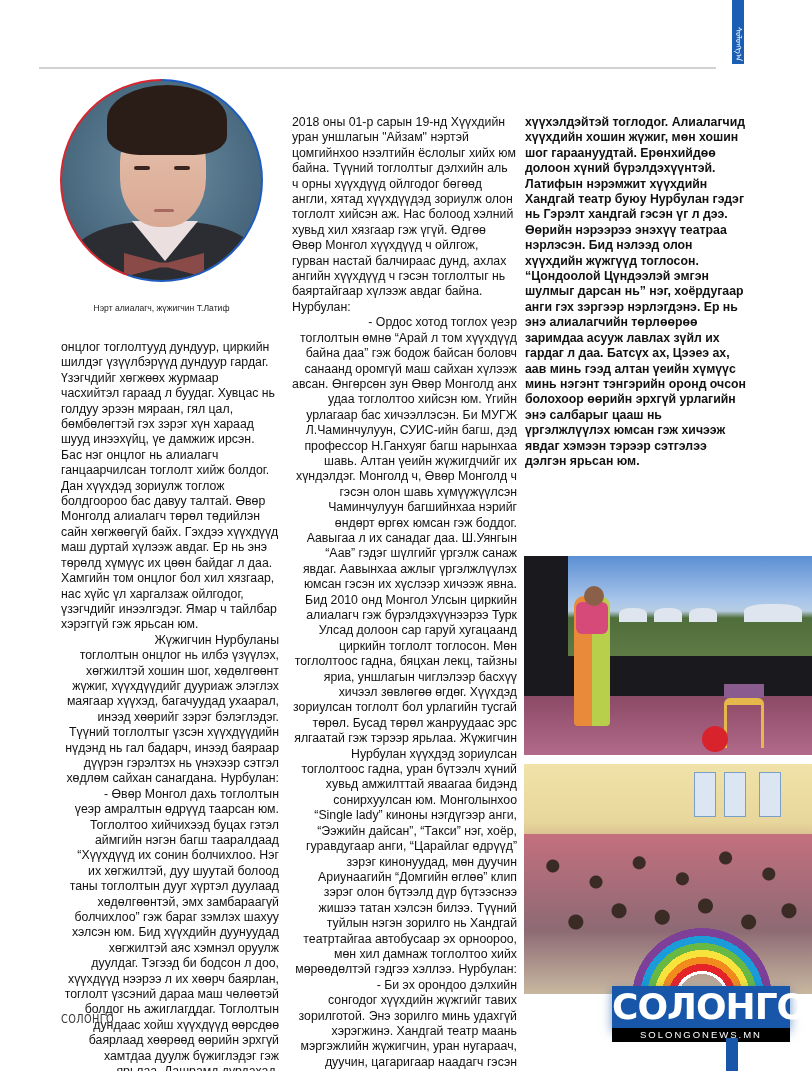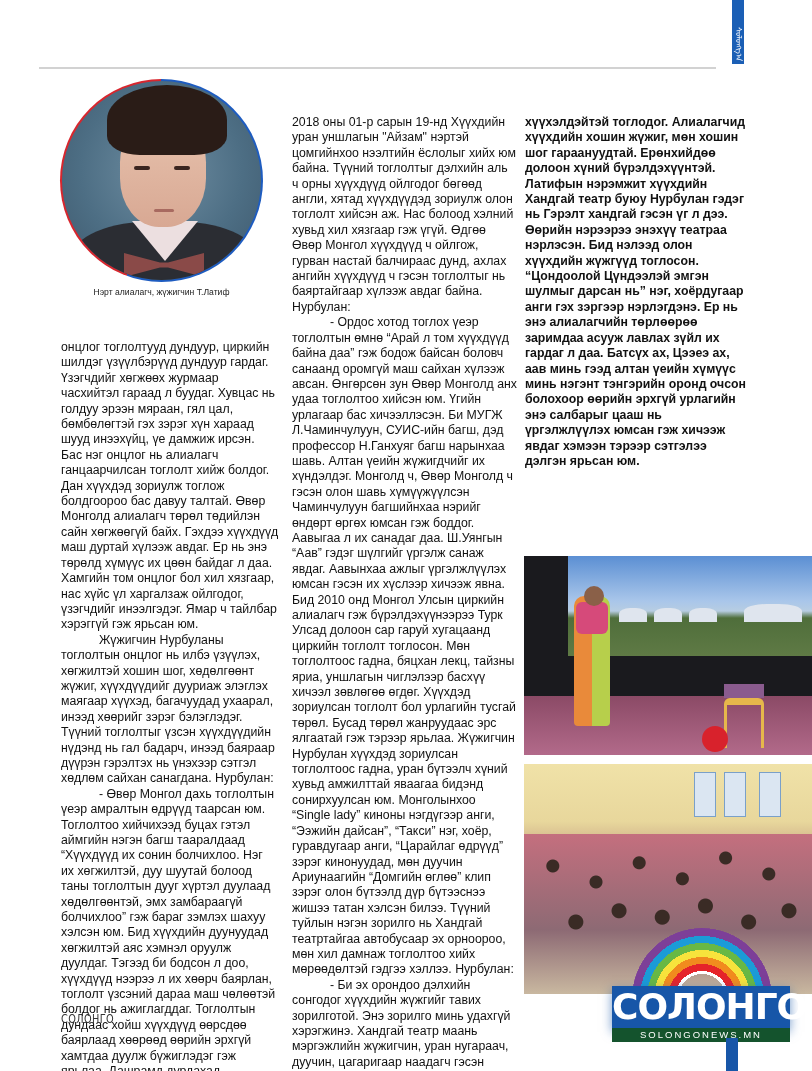--- a/index.html
+++ b/index.html
@@ -47,27 +47,27 @@
   .portrait .collar {
     position: absolute; left: 70px; top: 140px; width: 66px; height: 40px;
     background: #ecdfe0; clip-path: polygon(0 0, 100% 0, 50% 100%);
   }
   .portrait .bowtie {
     position: absolute; left: 62px; top: 172px; width: 80px; height: 24px;
     background: #8a4a48;
     clip-path: polygon(0 0, 45% 40%, 55% 40%, 100% 0, 100% 100%, 55% 60%, 45% 60%, 0 100%);
   }
   .caption {
-    position: absolute; left: 60px; top: 287px; width: 203px; text-align: center;
+    position: absolute; left: 60px; top: 303px; width: 203px; text-align: center;
     font-size: 8.6px; color: #222;
   }
 
   .col { position: absolute; font-size: 12.3px; line-height: 15.4px; color: #111; }
   .col p { margin: 0; }
-  .col .indent { text-indent: 38px; }
+  .col .indent { text-indent: 38px; text-align: right; }
   .col1 { left: 61px; top: 340px; width: 218px; }
   .col2 { left: 292px; top: 115px; width: 225px; }
   .col3 { left: 525px; top: 115px; width: 222px; font-weight: bold; }
   .end-mark { display: inline-block; width: 9px; height: 9px; background: #e21b23; margin-left: 4px; vertical-align: -1px; }
 
   .photo { position: absolute; overflow: hidden; }
   .photo-stage { left: 524px; top: 556px; width: 288px; height: 199px; background: #1a1a1e; }
   .photo-stage .screen {
     position: absolute; left: 44px; top: 0; width: 244px; height: 100px;
     background: linear-gradient(#5b8fd3 0%, #a9c6ea 45%, #b7cde2 55%, #4f6e3b 62%, #5f7a45 100%);
@@ -120,21 +120,21 @@
   }
   .logo-word {
     position: absolute; left: 0; top: 58px; width: 178px; height: 42px;
     background: #1756a8; color: #fff;
     font-family: "DejaVu Sans", sans-serif; font-weight: bold; font-size: 36px; line-height: 42px;
     letter-spacing: -1px; text-align: center;
     box-shadow: 0 4px 10px rgba(23,86,168,0.6);
   }
   .logo-url {
     position: absolute; left: 0; top: 100px; width: 178px; height: 14px;
-    background: #14532d; color: #fff; font-size: 9.5px; letter-spacing: 2px; text-align: center; line-height: 14px;
+    background: #000000; color: #fff; font-size: 9.5px; letter-spacing: 2px; text-align: center; line-height: 14px;
   }
   .logo-stem { position: absolute; left: 114px; top: 110px; width: 12px; height: 33px; background: #1756a8; }
 
   .footer-brand {
     position: absolute; left: 61px; top: 1011px; font-size: 12.5px; color: #333;
     font-family: "DejaVu Sans", sans-serif; transform: scaleX(0.78); transform-origin: left;
     letter-spacing: 0.5px;
   }
 </style>
 </head>

